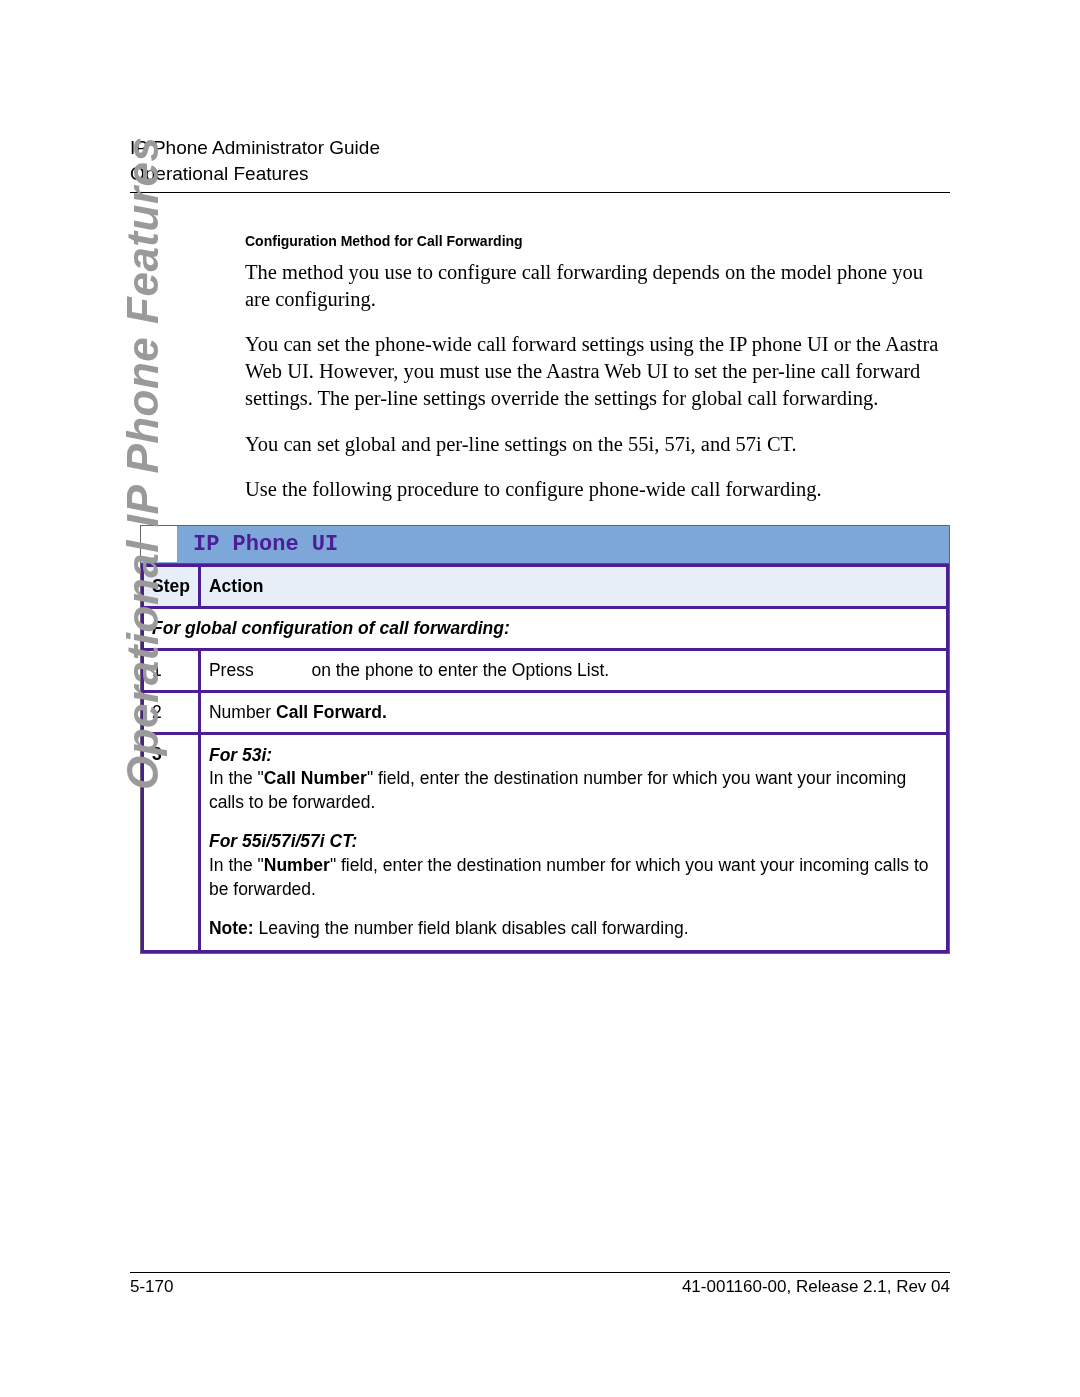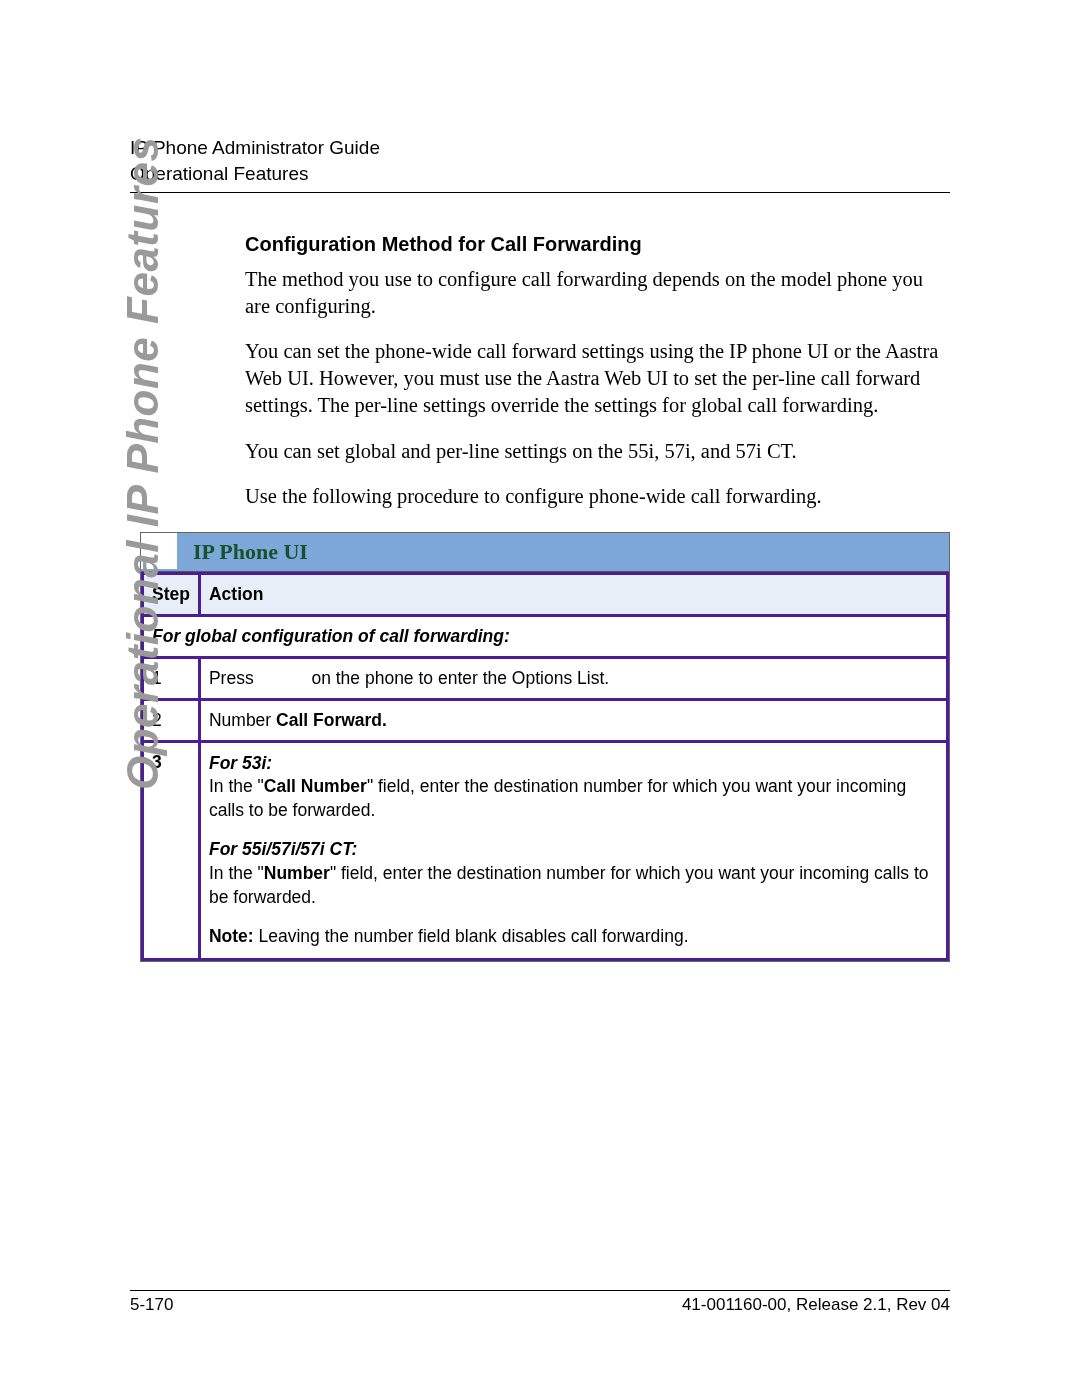--- a/index.html
+++ b/index.html
@@ -36,21 +36,21 @@
     font-weight: bold;
     font-style: italic;
     font-size: 44px;
     color: #9a9a9a;
     letter-spacing: 0.5px;
   }
   .content {
     margin-left: 115px;
   }
   .section-title {
-    font-size: 20px;
+    font-size: 14px;
     font-weight: bold;
     margin-bottom: 10px;
   }
   .body-text {
     font-family: Georgia, 'Times New Roman', serif;
     font-size: 20.5px;
     line-height: 1.32;
     margin-bottom: 18px;
   }
   .procedure-box {
@@ -66,24 +66,24 @@
   }
   .proc-header-icon {
     width: 36px;
     height: 36px;
     background: #fff;
     margin: 0;
     flex: 0 0 36px;
   }
   .proc-header-title {
     flex: 1;
-    font-family: Liberation Serif, serif;
+    font-family: Liberation Mono, monospace;
     font-size: 22px;
     font-weight: bold;
-    color: #14532d;
+    color: #4c1d95;
     padding: 6px 10px 6px 16px;
   }
   table.steps {
     border-collapse: collapse;
     width: 100%;
     font-family: Arial, Helvetica, sans-serif;
     font-size: 17.5px;
   }
   table.steps th, table.steps td {
     border: 3px solid #4c1d95;
@@ -106,21 +106,21 @@
     line-height: 1.35;
   }
   .step3 .model {
     font-weight: bold;
     font-style: italic;
   }
   .footer {
     position: absolute;
     left: 130px;
     right: 130px;
-    bottom: 82px;
+    bottom: 100px;
     border-top: 1.5px solid #000;
     padding-top: 4px;
     font-size: 17px;
     display: flex;
     justify-content: space-between;
   }
 </style>
 </head>
 <body>
 

